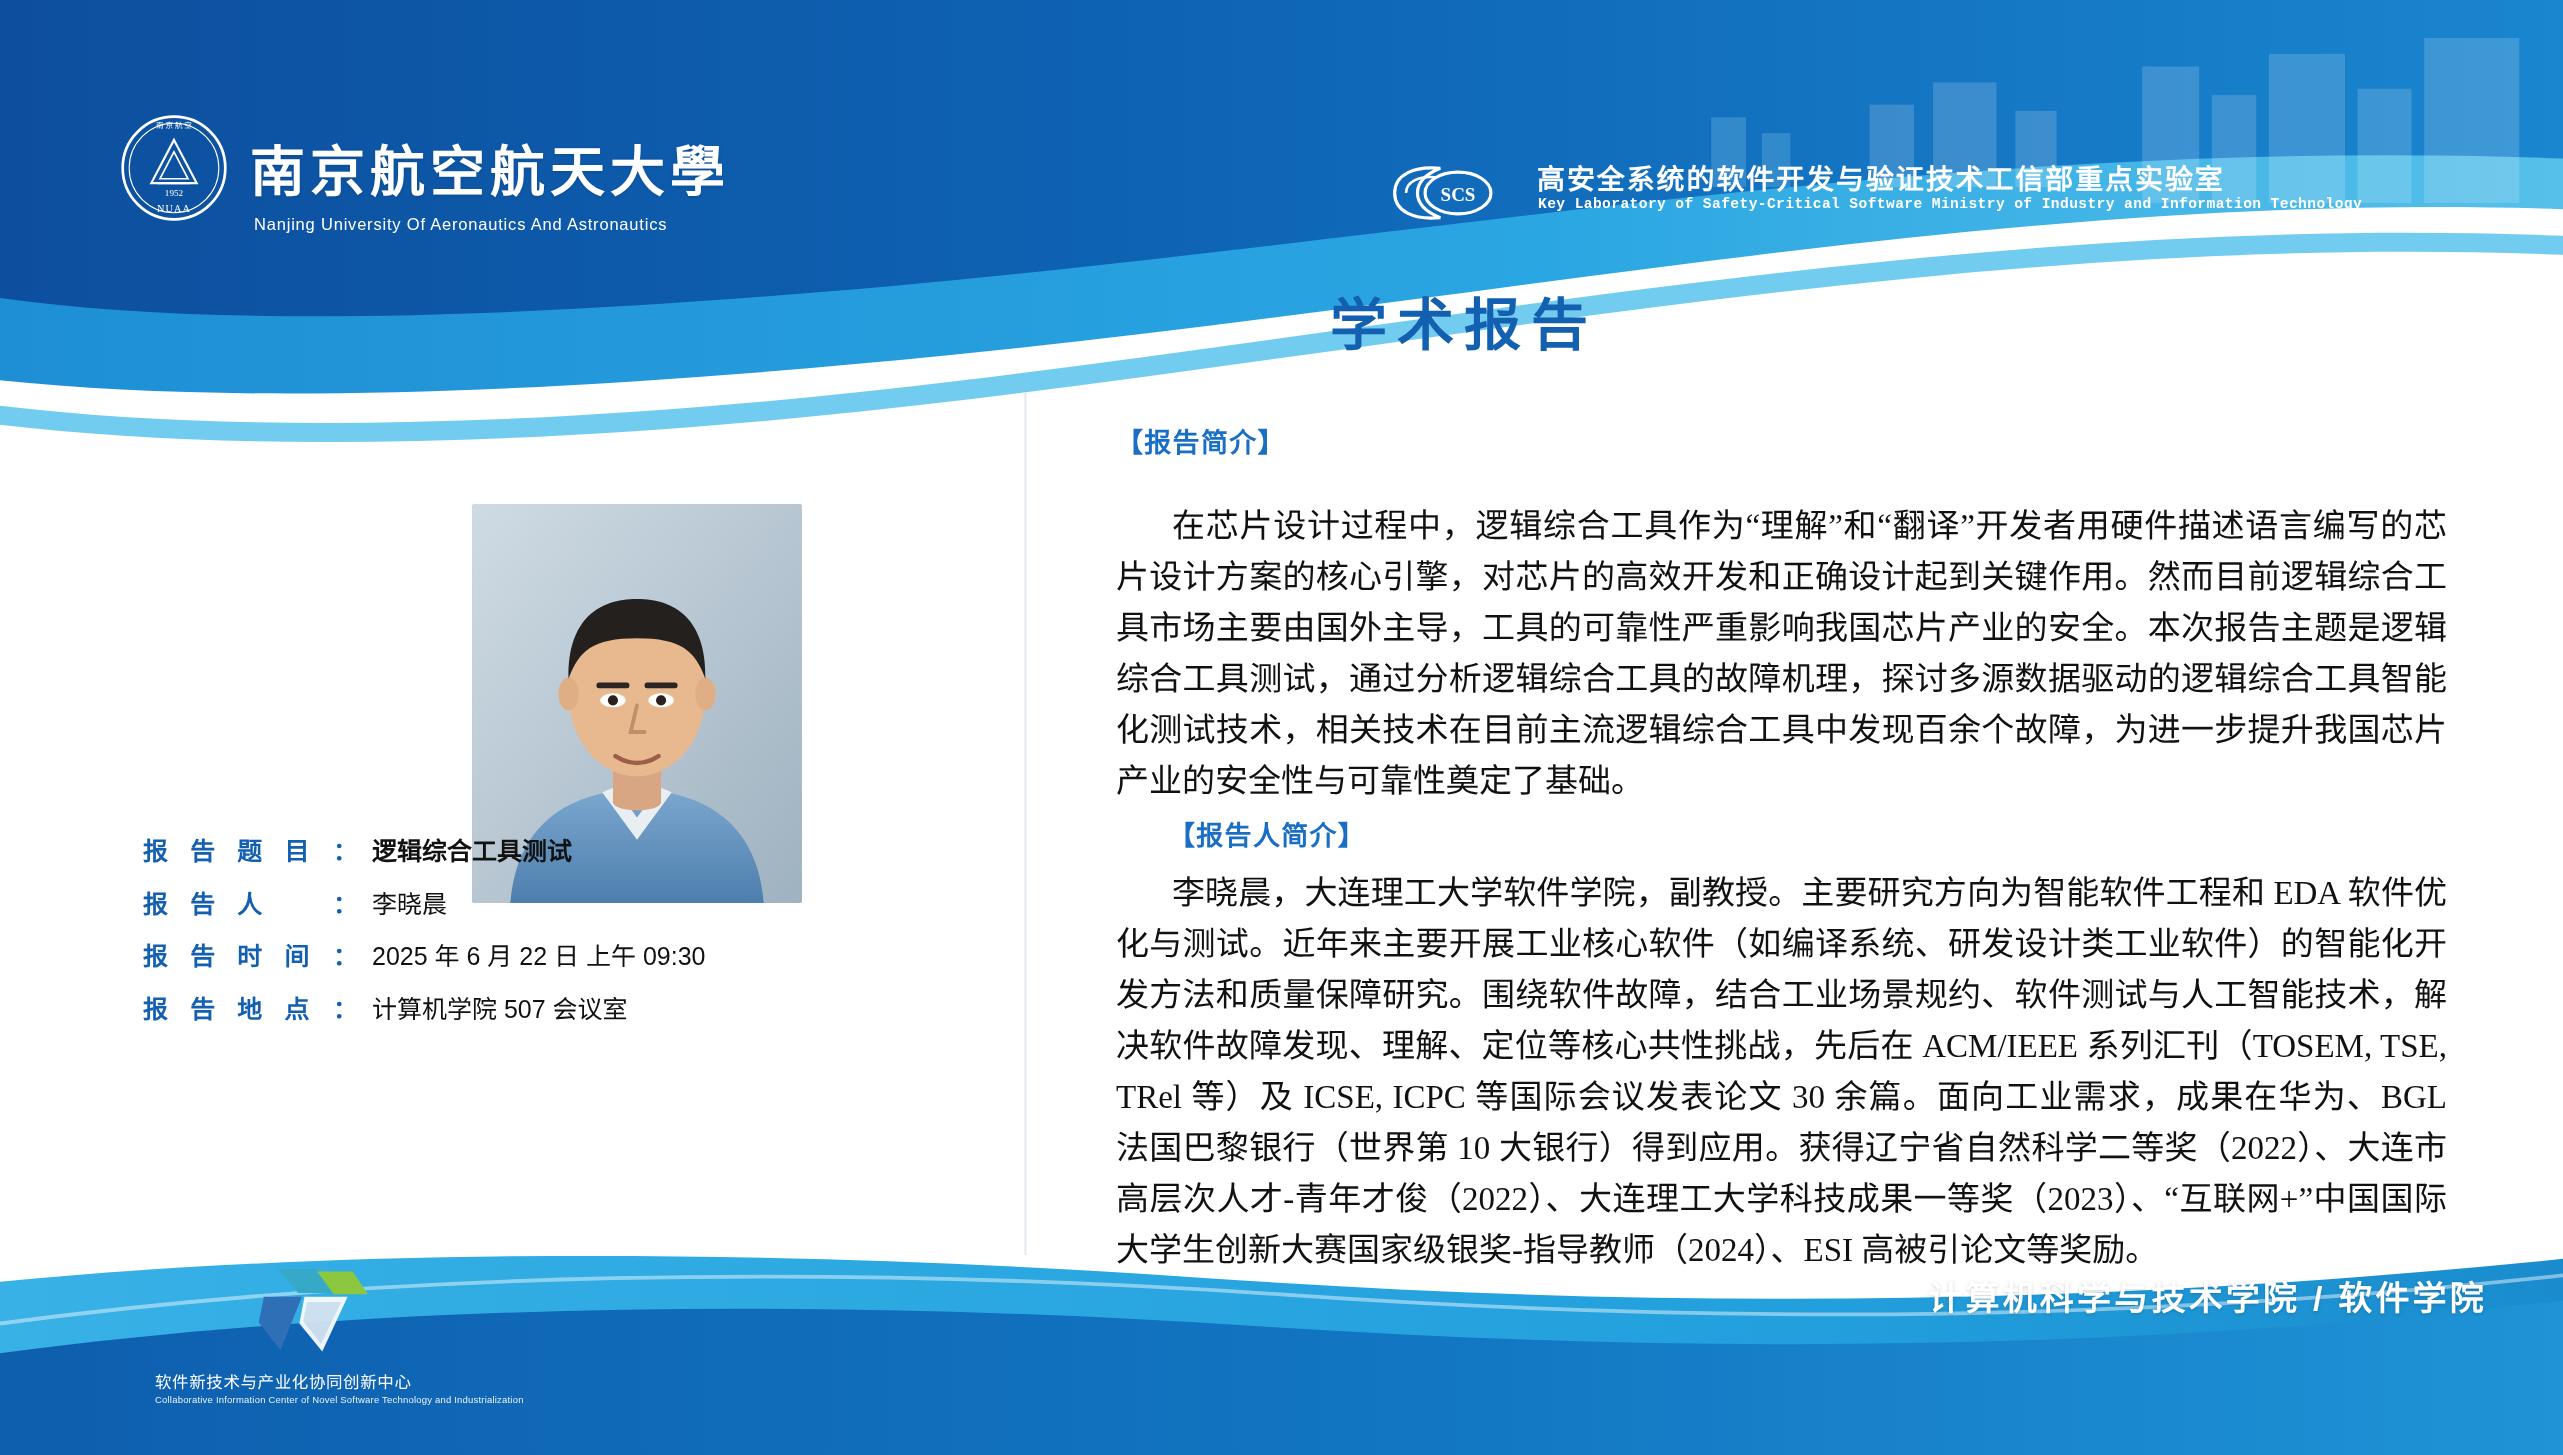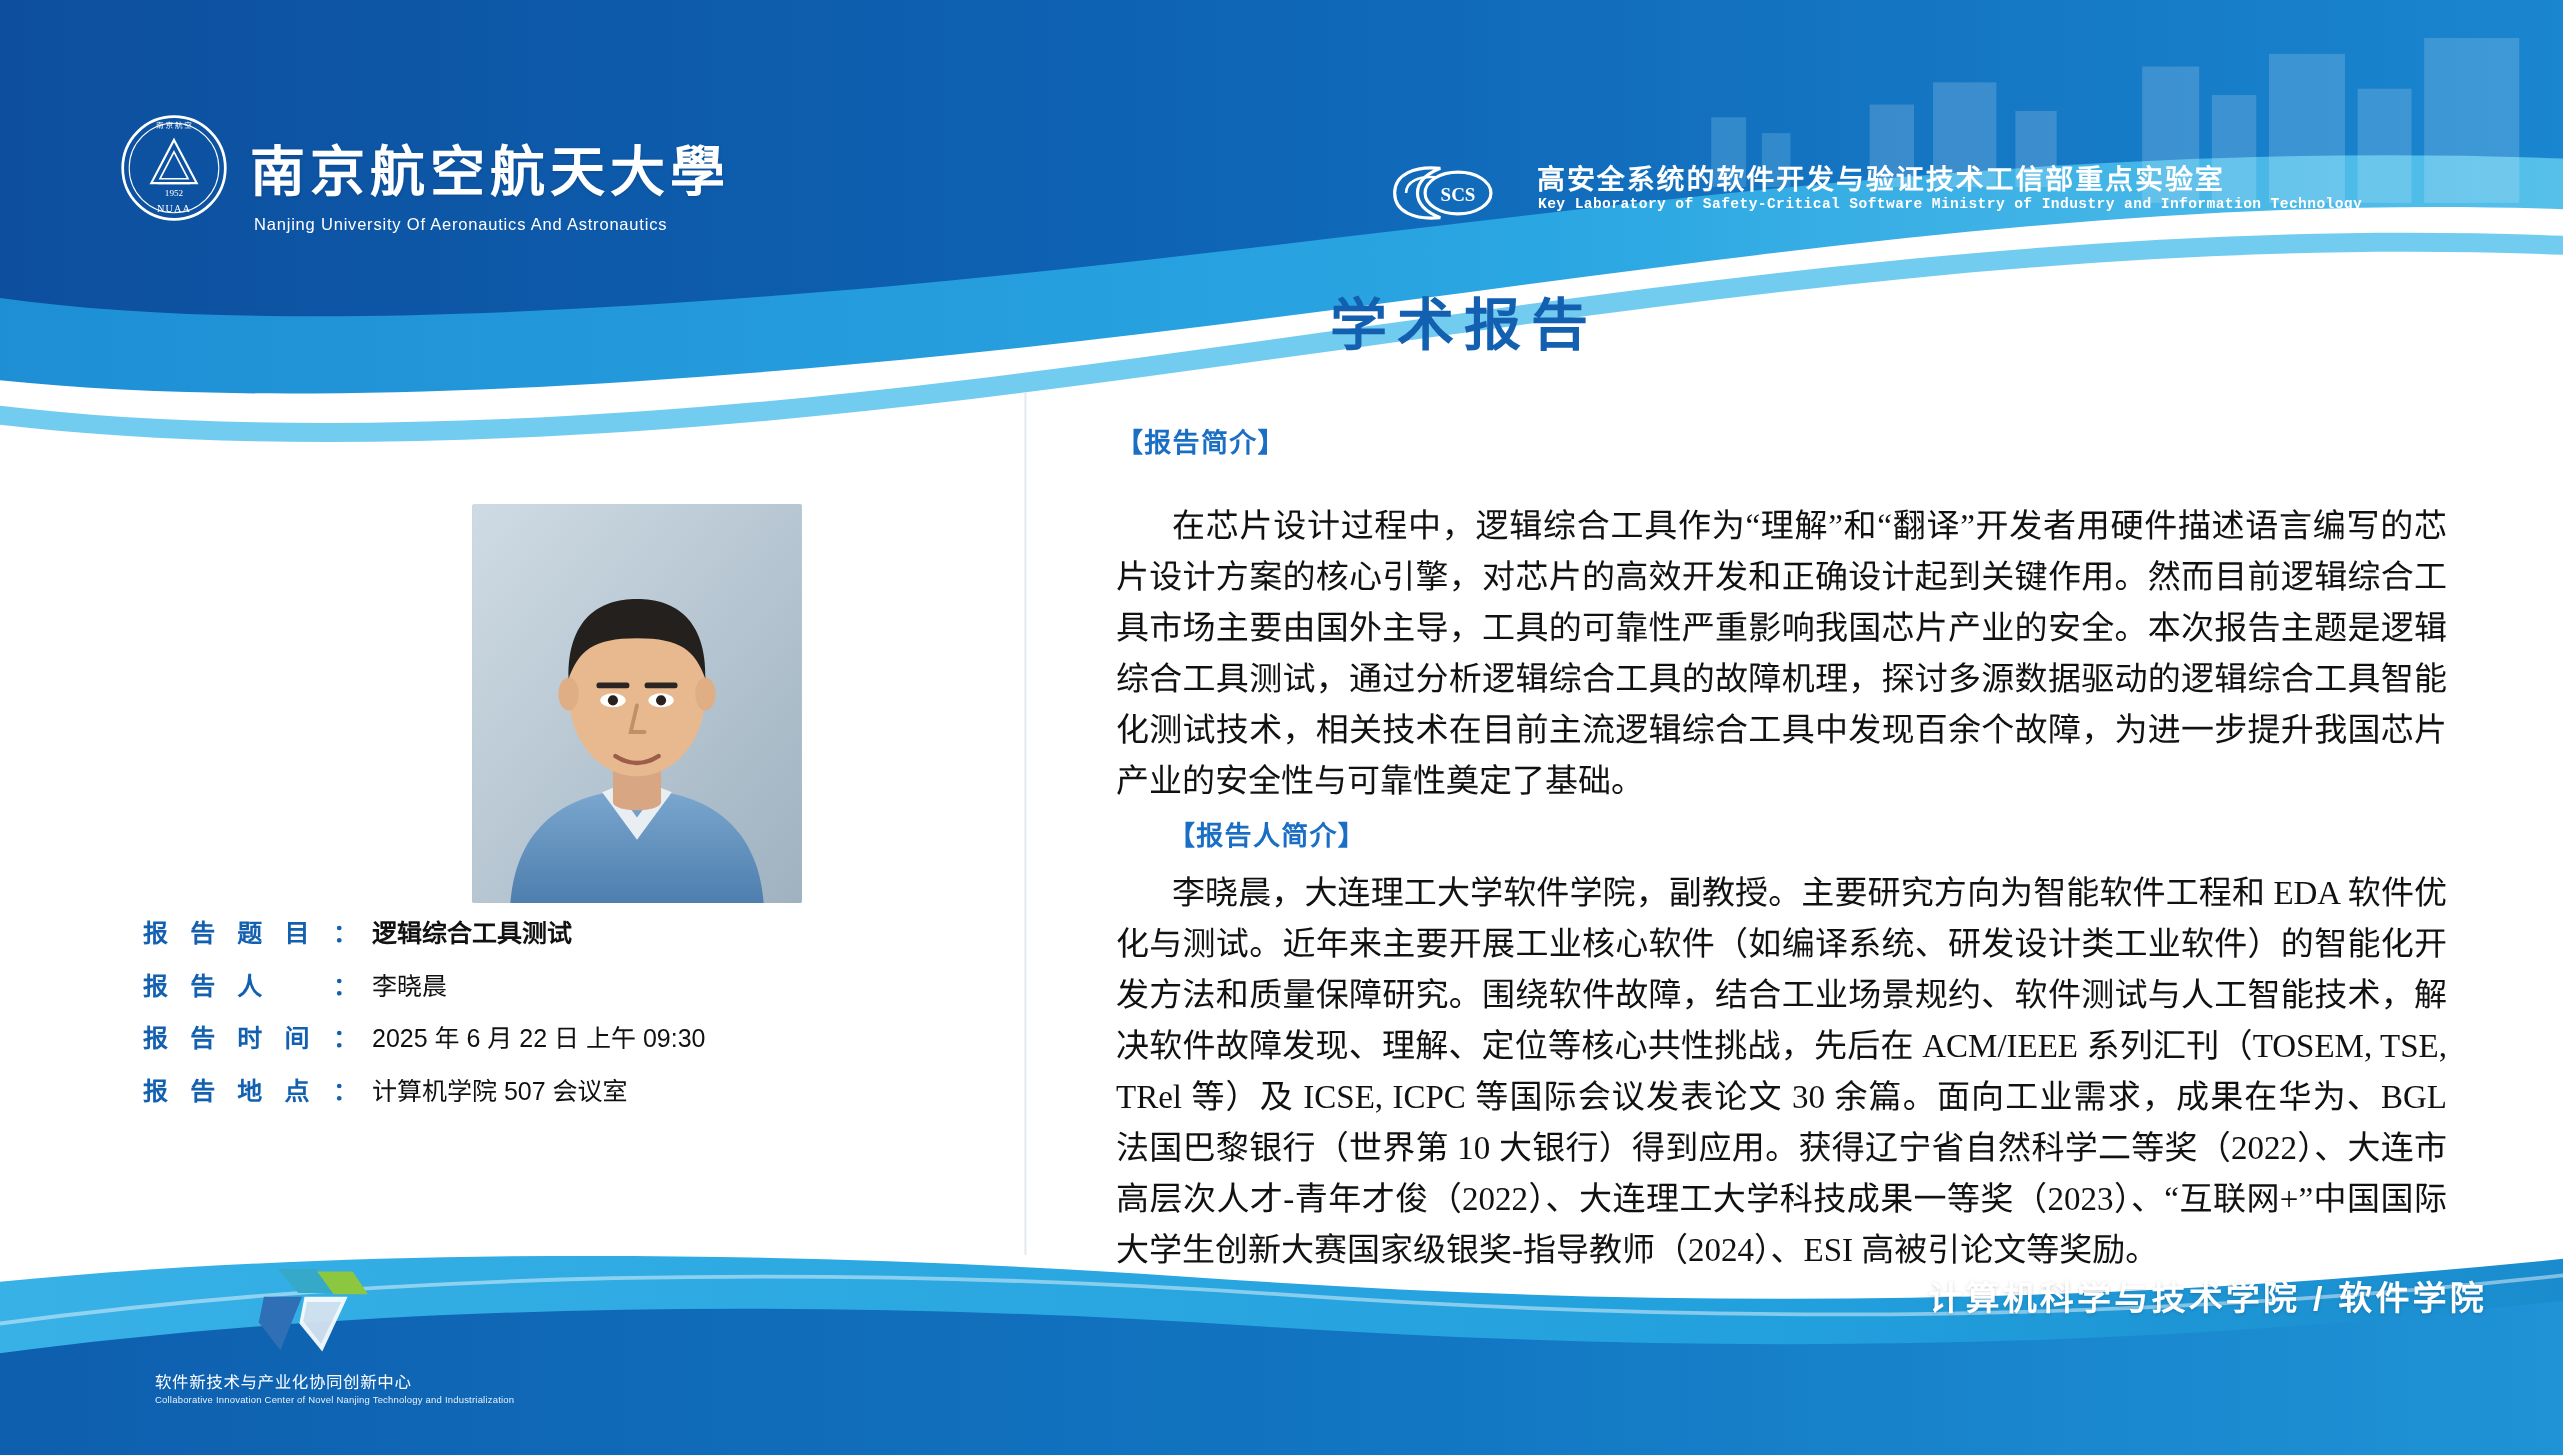--- a/index.html
+++ b/index.html
@@ -102,21 +102,21 @@
     height: 399px;
     overflow: hidden;
     border-radius: 2.5px;
     background: linear-gradient(160deg, #c9d6df 0%, #aab9c4 100%);
   }
   .portrait svg { display:block; }
 
   .info-block {
     position: absolute;
     left: 143px;
-    top: 913px;
+    top: 831px;
     width: 856px;
   }
   .info-row {
     display: flex;
     align-items: baseline;
     margin-bottom: 16.5px;
     white-space: nowrap;
   }
   .info-label {
     color: #1360b0;
@@ -393,17 +393,17 @@
   <div class="body-text p2">李晓晨，大连理工大学软件学院，副教授。主要研究方向为智能软件工程和 EDA 软件优化与测试。近年来主要开展工业核心软件（如编译系统、研发设计类工业软件）的智能化开发方法和质量保障研究。围绕软件故障，结合工业场景规约、软件测试与人工智能技术，解决软件故障发现、理解、定位等核心共性挑战，先后在 ACM/IEEE 系列汇刊（TOSEM, TSE, TRel 等）及 ICSE, ICPC 等国际会议发表论文 30 余篇。面向工业需求，成果在华为、BGL 法国巴黎银行（世界第 10 大银行）得到应用。获得辽宁省自然科学二等奖（2022）、大连市高层次人才-青年才俊（2022）、大连理工大学科技成果一等奖（2023）、“互联网+”中国国际大学生创新大赛国家级银奖-指导教师（2024）、ESI 高被引论文等奖励。</div>
 
   <svg class="cc-logo" viewBox="0 0 230 175">
     <path d="M58,22 L118,22 L150,60 L90,60 Z" fill="#36a9c9"></path>
     <path d="M120,26 L176,26 L200,62 L146,62 Z" fill="#8dc63f"></path>
     <path d="M36,66 L96,66 L62,150 L28,106 Z" fill="#2f6fb5"></path>
     <path d="M100,66 L168,66 L128,152 L92,108 Z" fill="#ffffff" opacity="0.92"></path>
     <path d="M104,74 L158,74 L126,140 L98,104 Z" fill="#2f6fb5" opacity="0.18"></path>
   </svg>
   <div class="cc-name">软件新技术与产业化协同创新中心</div>
-  <div class="cc-name-en">Collaborative Innovation Center of Novel Nanjing Technology and Industrialization</div>
+  <div class="cc-name-en">Collaborative Information Center of Novel Software Technology and Industrialization</div>
 
   <div class="footer-dept">计算机科学与技术学院 / 软件学院</div>
 </div>
 
 
 </body></html>

